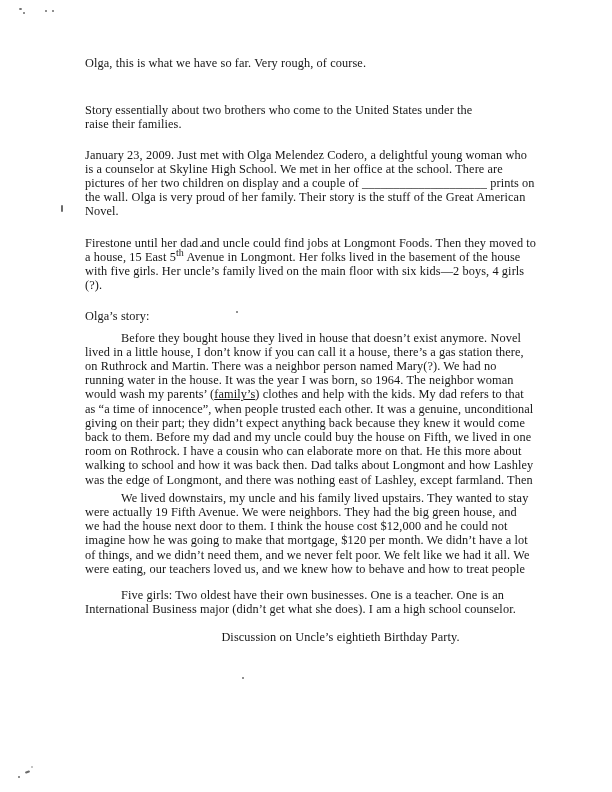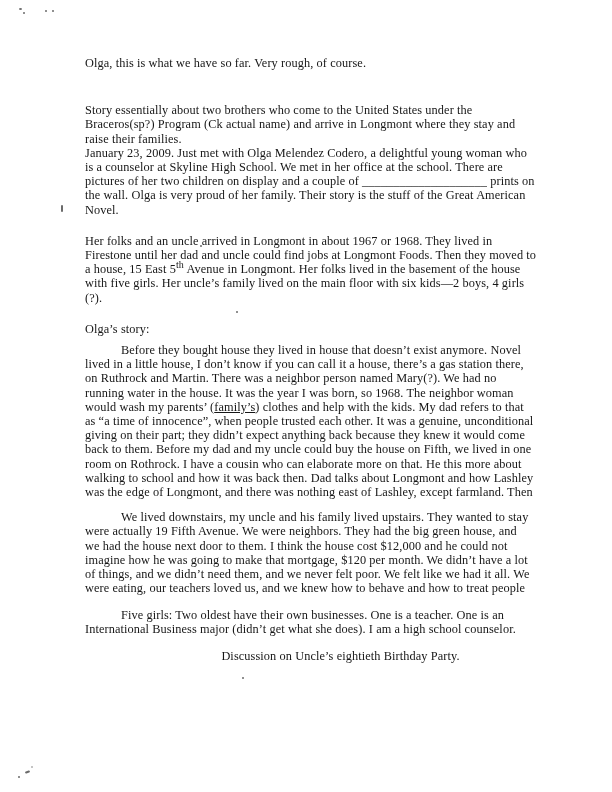--- a/index.html
+++ b/index.html
@@ -28,25 +28,25 @@
     filter: blur(0.22px) contrast(1.05);
   }
   .para { margin: 0; }
   .line { white-space: pre; }
   .line.indent { text-indent: 36px; }
   sup { font-size: 10px; vertical-align: super; line-height: 0; }
   u { text-decoration: underline; text-underline-offset: 1px; }
 
   
   [data-name="story-summary"]            { margin-top: 33px; }
-  [data-name="journal-entry-2009-01-23"] { }
+  [data-name="journal-entry-2009-01-23"] { margin-top: 16px; }
   [data-name="family-arrival"]           { margin-top: 17px; }
   [data-name="olgas-story-heading"]      { margin-top: 17px; }
   [data-name="olgas-story-para-1"]       { margin-top: 7px;  }
-  [data-name="olgas-story-para-2"]       { margin-top: 11px;    }
+  [data-name="olgas-story-para-2"]       { margin-top: 4px;    }
   [data-name="olgas-story-para-3"]       { margin-top: 12px;    }
   [data-name="discussion-note"]          { margin-top: 13px; text-align: center; }
 
   
   .speck {
     position: absolute;
     background: #3a3a3a;
     opacity: 0.75;
     border-radius: 50%;
   }
@@ -54,45 +54,43 @@
 </head>
 <body>
 
 <div class="page" data-name="scanned-page">
   <div class="page-text" data-name="page-text">
       <div class="para" data-name="opening-note">
         <div class="line" data-name="text-line">Olga, this is what we have so far. Very rough, of course.</div>
       </div>
       <div class="para" data-name="story-summary">
         <div class="line" data-name="text-line">Story essentially about two brothers who come to the United States under the</div>
-        <div class="line" data-name="text-line">Braceros(sp?) Program (Ck actual name) and arrive in Longmont where they stay and</div>
         <div class="line" data-name="text-line">raise their families.</div>
       </div>
       <div class="para" data-name="journal-entry-2009-01-23">
         <div class="line" data-name="text-line">January 23, 2009. Just met with Olga Melendez Codero, a delightful young woman who</div>
         <div class="line" data-name="text-line">is a counselor at Skyline High School. We met in her office at the school. There are</div>
         <div class="line" data-name="text-line">pictures of her two children on display and a couple of ____________________ prints on</div>
         <div class="line" data-name="text-line">the wall. Olga is very proud of her family. Their story is the stuff of the Great American</div>
         <div class="line" data-name="text-line">Novel.</div>
       </div>
       <div class="para" data-name="family-arrival">
-        <div class="line" data-name="text-line">Her folks and an uncle arrived in Longmont in about 1967 or 1968. They lived in</div>
         <div class="line" data-name="text-line">Firestone until her dad and uncle could find jobs at Longmont Foods. Then they moved to</div>
         <div class="line" data-name="text-line">a house, 15 East 5<sup>th</sup> Avenue in Longmont. Her folks lived in the basement of the house</div>
         <div class="line" data-name="text-line">with five girls. Her uncle’s family lived on the main floor with six kids—2 boys, 4 girls</div>
         <div class="line" data-name="text-line">(?).</div>
       </div>
       <div class="para" data-name="olgas-story-heading">
         <div class="line" data-name="text-line">Olga’s story:</div>
       </div>
       <div class="para" data-name="olgas-story-para-1">
         <div class="line indent" data-name="text-line">Before they bought house they lived in house that doesn’t exist anymore. Novel</div>
         <div class="line" data-name="text-line">lived in a little house, I don’t know if you can call it a house, there’s a gas station there,</div>
         <div class="line" data-name="text-line">on Ruthrock and Martin. There was a neighbor person named Mary(?). We had no</div>
-        <div class="line" data-name="text-line">running water in the house. It was the year I was born, so 1968. The neighbor woman</div>
+        <div class="line" data-name="text-line">running water in the house. It was the year I was born, so 1964. The neighbor woman</div>
         <div class="line" data-name="text-line">would wash my parents’ (<u>family’s</u>) clothes and help with the kids. My dad refers to that</div>
         <div class="line" data-name="text-line">as “a time of innocence”, when people trusted each other. It was a genuine, unconditional</div>
         <div class="line" data-name="text-line">giving on their part; they didn’t expect anything back because they knew it would come</div>
         <div class="line" data-name="text-line">back to them. Before my dad and my uncle could buy the house on Fifth, we lived in one</div>
         <div class="line" data-name="text-line">room on Rothrock. I have a cousin who can elaborate more on that. He this more about</div>
         <div class="line" data-name="text-line">walking to school and how it was back then. Dad talks about Longmont and how Lashley</div>
         <div class="line" data-name="text-line">was the edge of Longmont, and there was nothing east of Lashley, except farmland. Then</div>
       </div>
       <div class="para" data-name="olgas-story-para-2">
         <div class="line indent" data-name="text-line">We lived downstairs, my uncle and his family lived upstairs. They wanted to stay</div>

